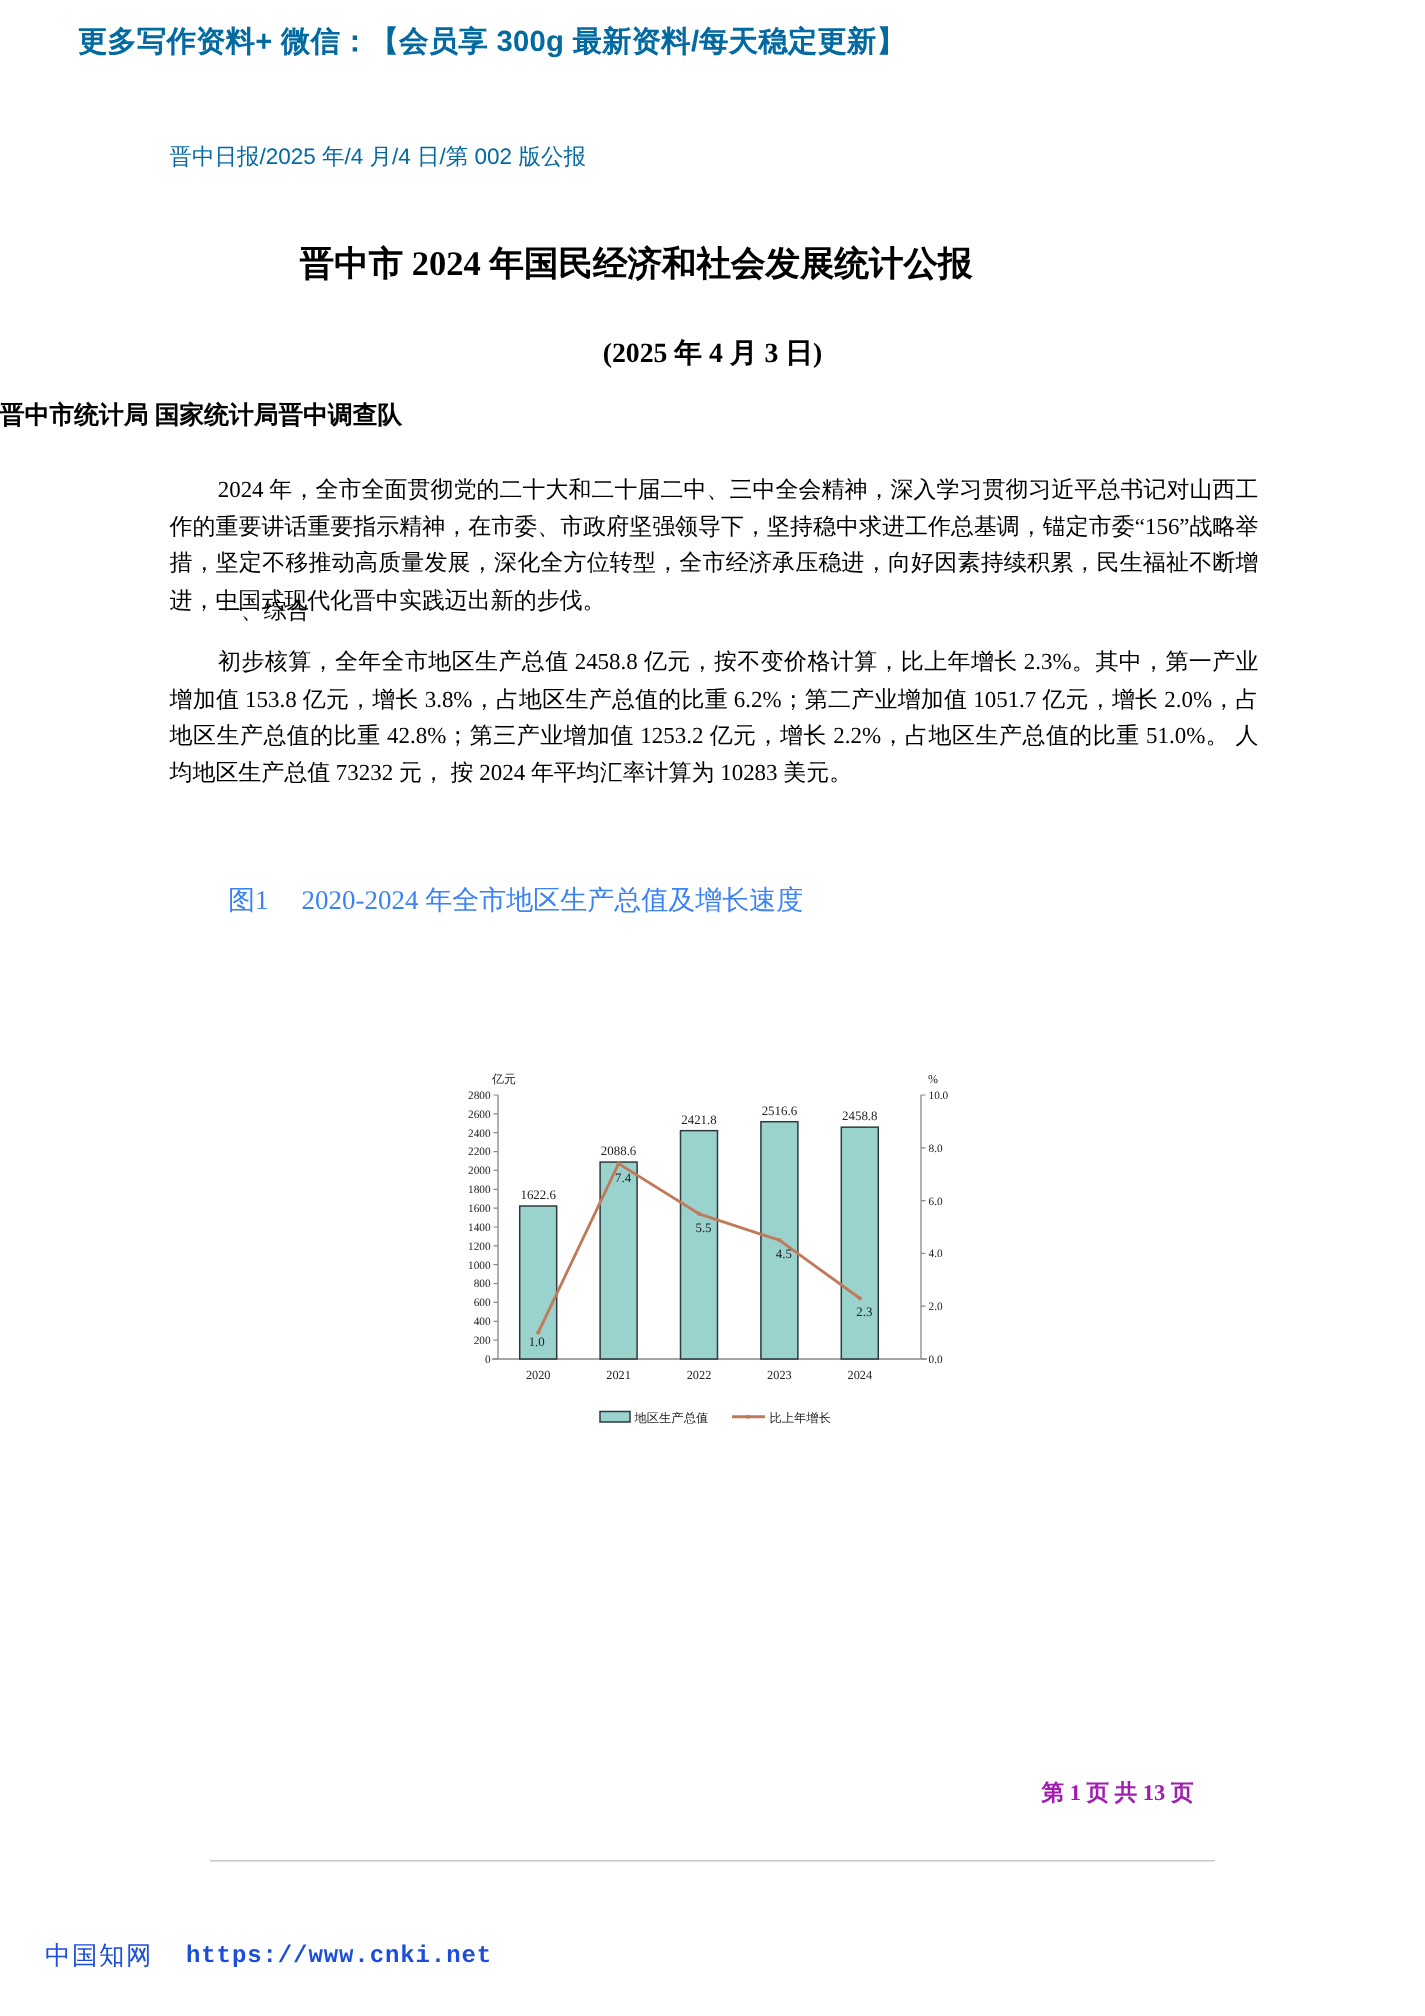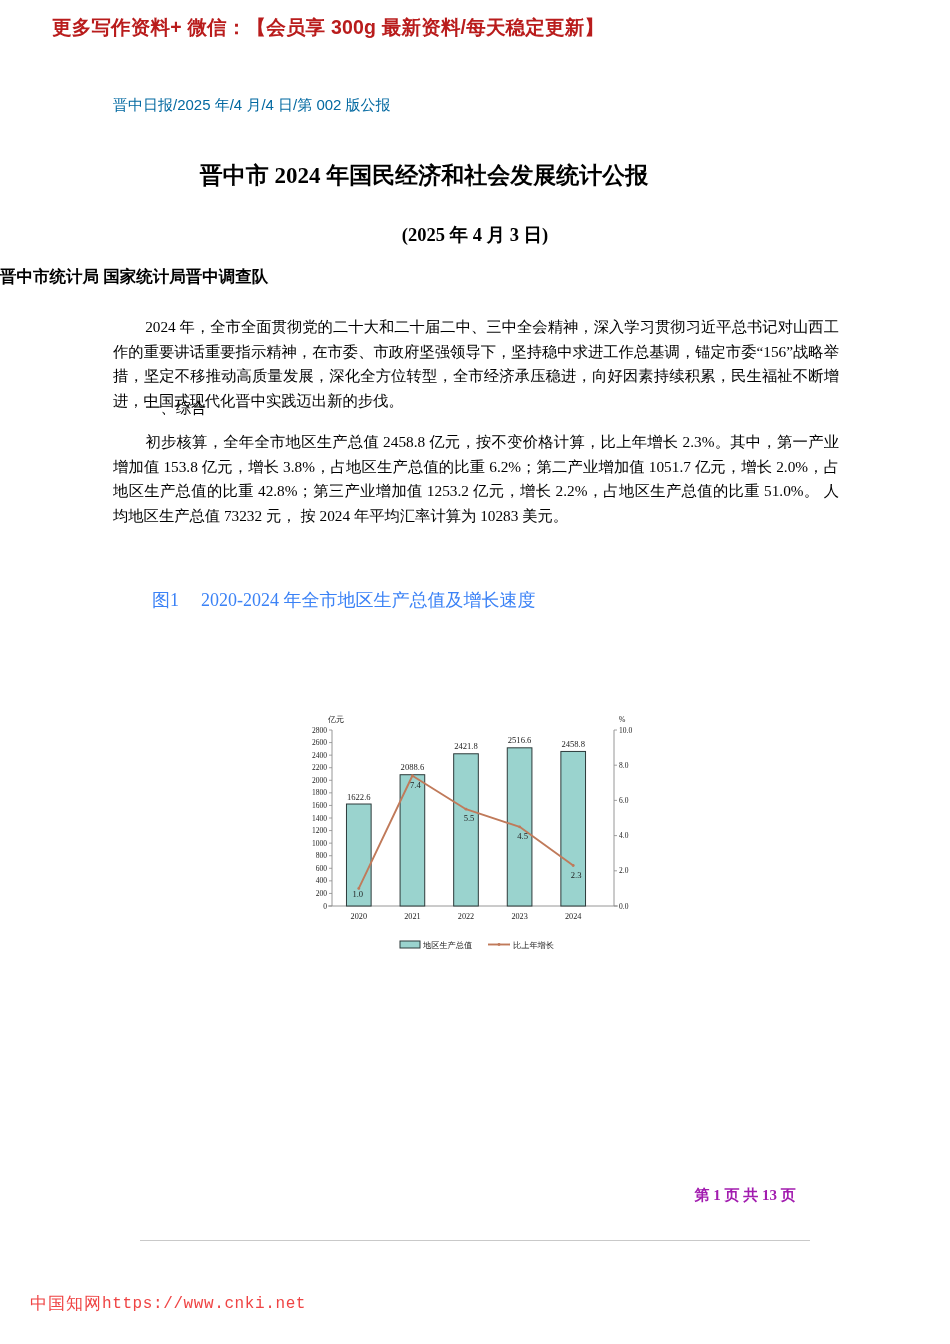--- a/index.html
+++ b/index.html
@@ -17,21 +17,21 @@
   }
 
   
   .promo-banner {
     position: absolute;
     top: 14px;
     left: 52px;
     width: 640px;
     font-size: 19.5px;
     font-weight: bold;
-    color: #b91c1c;
+    color: #0369a1;
     letter-spacing: 0.2px;
     white-space: nowrap;
   }
 
   
   .page {
     position: absolute;
     top: 0;
     left: 0;
     width: 950px;
@@ -150,31 +150,33 @@
     height: 1px;
     background: #c9c9c9;
   }
 
   .watermark {
     position: absolute;
     top: 1292px;
     left: 30px;
     display: flex;
     align-items: center;
-    color: #ef4444;
+    gap: 22px;
+    color: #1d4ed8;
   }
   .wm-logo {
     font-size: 17px;
     letter-spacing: 1px;
     font-family: "Liberation Serif", "DejaVu Serif", serif;
   }
   .wm-url {
     font-size: 16px;
     letter-spacing: 0.6px;
     font-family: "Liberation Mono", "DejaVu Sans Mono", monospace;
+    font-weight: bold;
   }
 </style>
 </head>
 <body>
 
 <div class="promo-banner">更多写作资料+ 微信：【会员享 300g 最新资料/每天稳定更新】</div>
 
 <div class="page">
 
   <div class="breadcrumb">晋中日报/2025 年/4 月/4 日/第 002 版公报</div>

